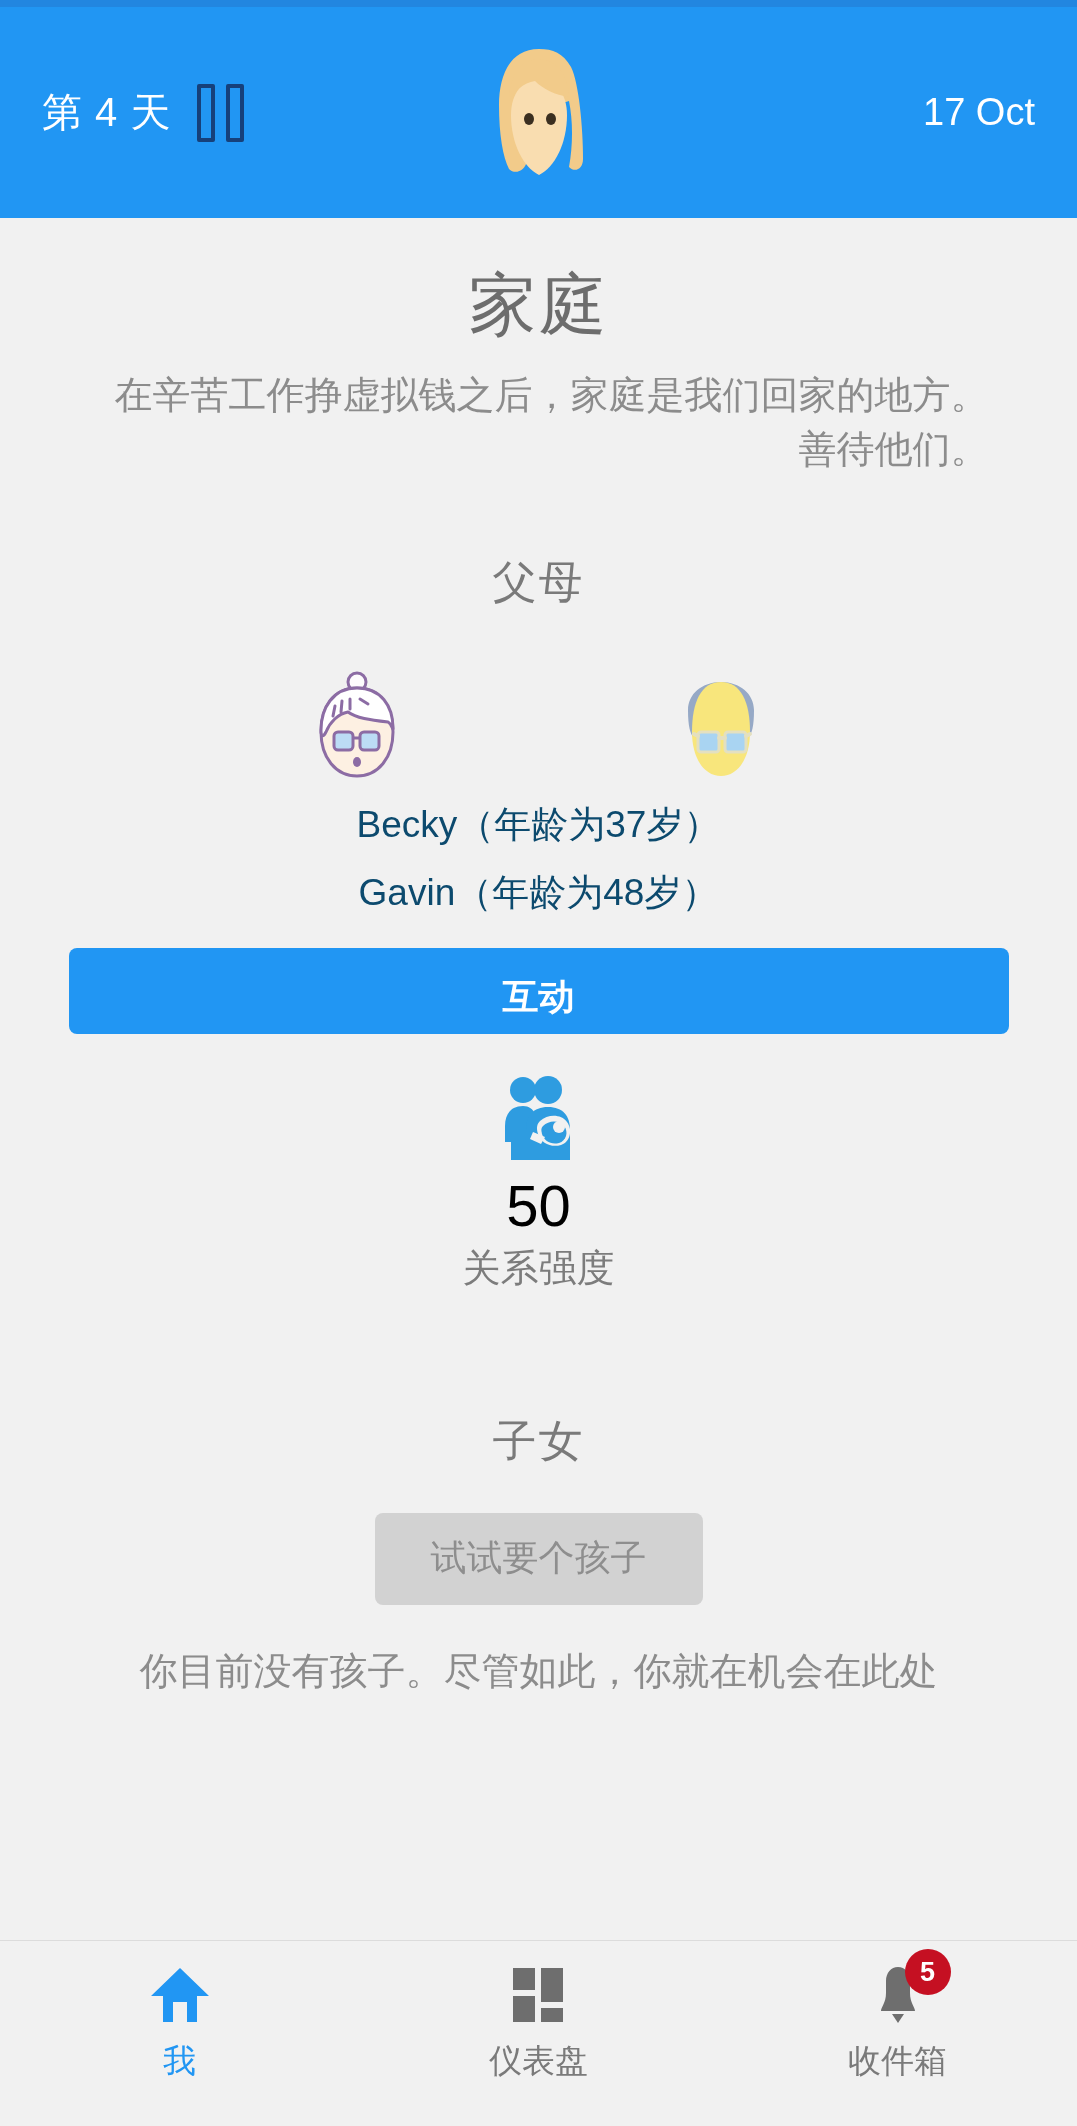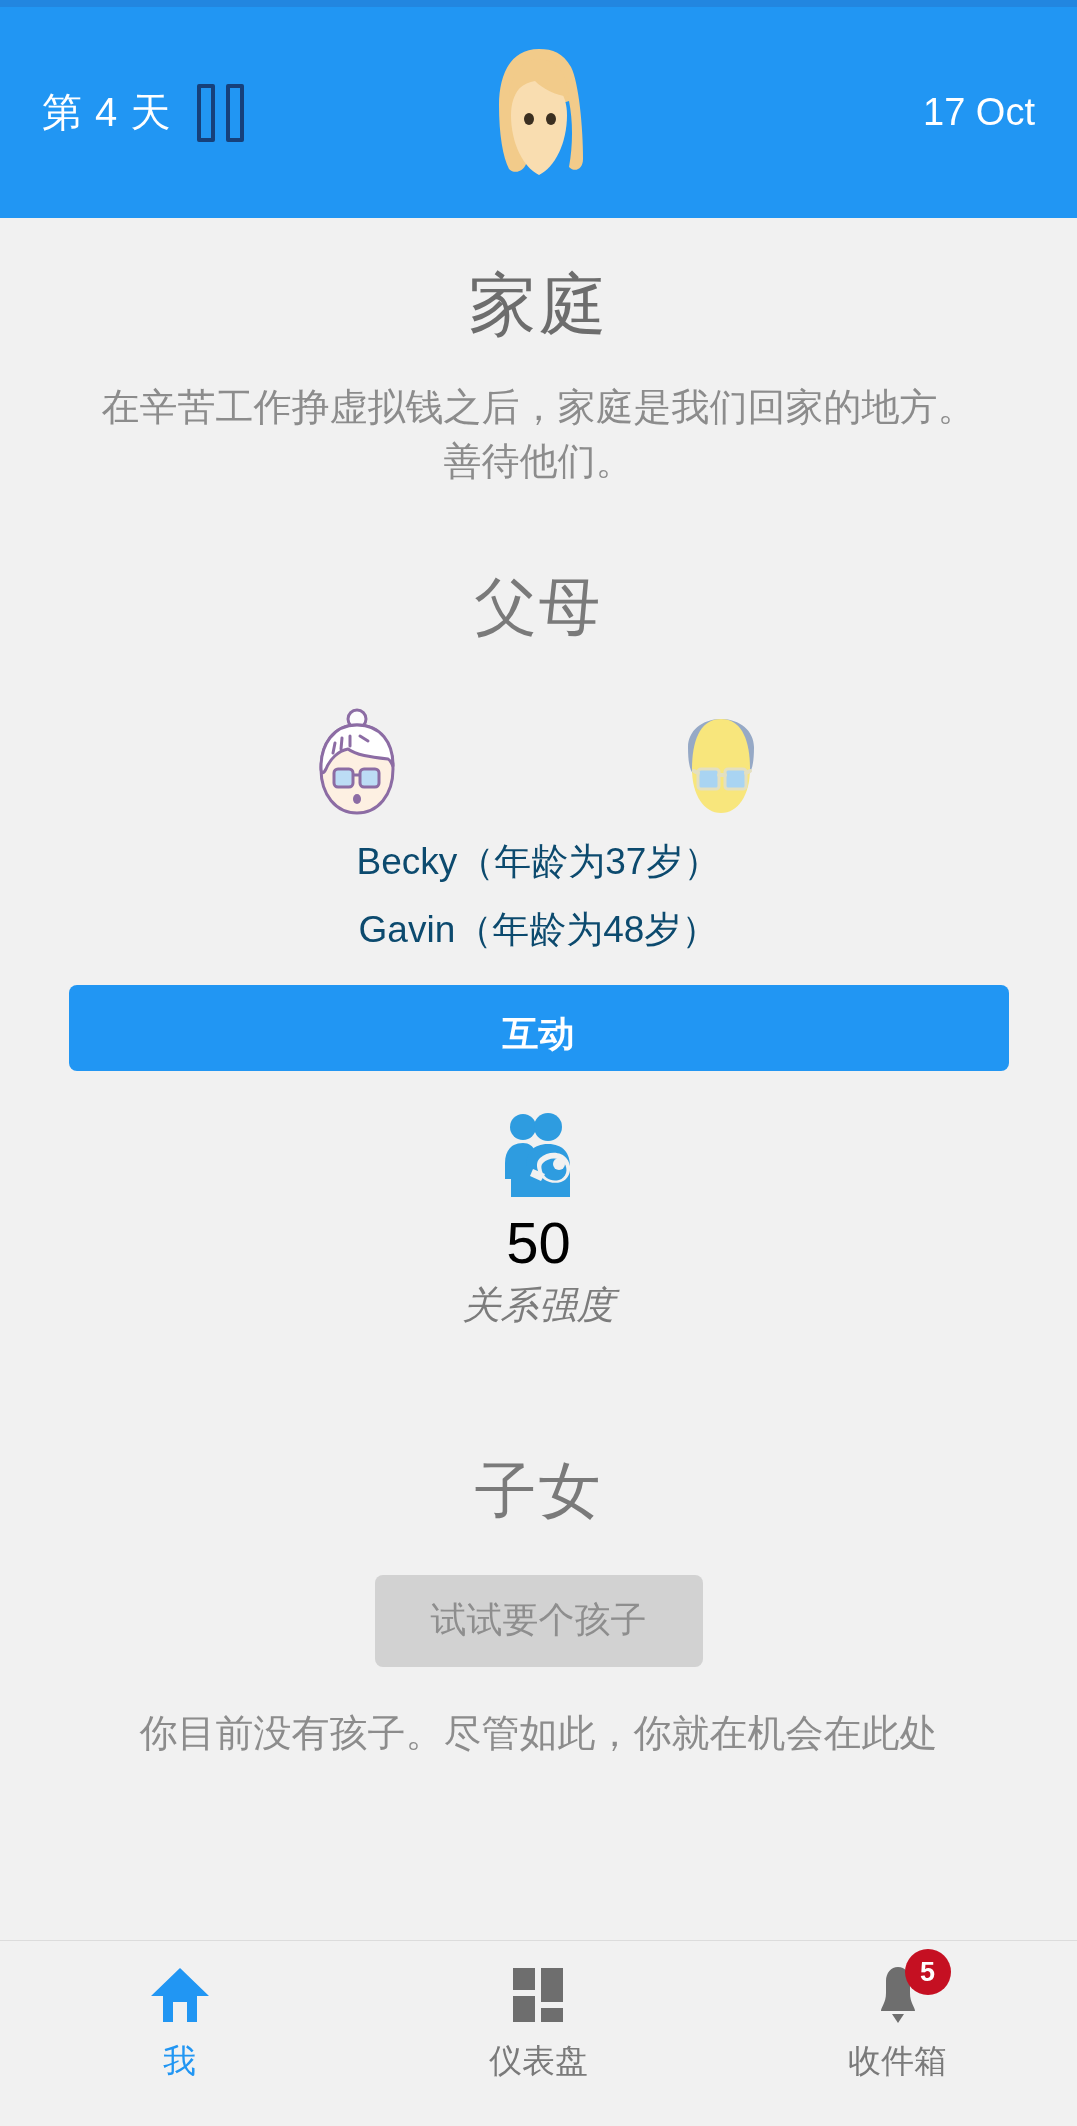--- a/index.html
+++ b/index.html
@@ -92,30 +92,31 @@
 
   .page-title {
     margin-top: 42px;
     font-size: 68px;
     font-weight: 400;
     color: #6d6d6d;
     letter-spacing: 2px;
   }
 
   .page-sub {
-    margin: 30px auto 0;
+    margin: 18px auto 0;
     width: 900px;
     font-size: 38px;
     line-height: 1.42;
     color: #8c8c8c;
     font-weight: 400;
+    text-align: right;
   }
 
   .section-title {
-    font-size: 62px;
+    font-size: 44px;
     font-weight: 400;
     color: #7a7a7a;
     letter-spacing: 2px;
   }
   .section-title.parents { margin-top: 76px; }
   .section-title.children { margin-top: 118px; }
 
   
   .parents-row {
     margin-top: 58px;
@@ -166,21 +167,20 @@
     margin-top: 12px;
     font-size: 58px;
     color: #000000;
     font-weight: 400;
   }
   .stat-label {
     margin-top: 4px;
     font-size: 38px;
     color: #7c7c7c;
     font-weight: 400;
-    font-style: italic;
   }
 
   
   .children-btn-row {
     margin-top: 42px;
     display: flex;
     justify-content: center;
     gap: 38px;
   }
   .btn-secondary {

